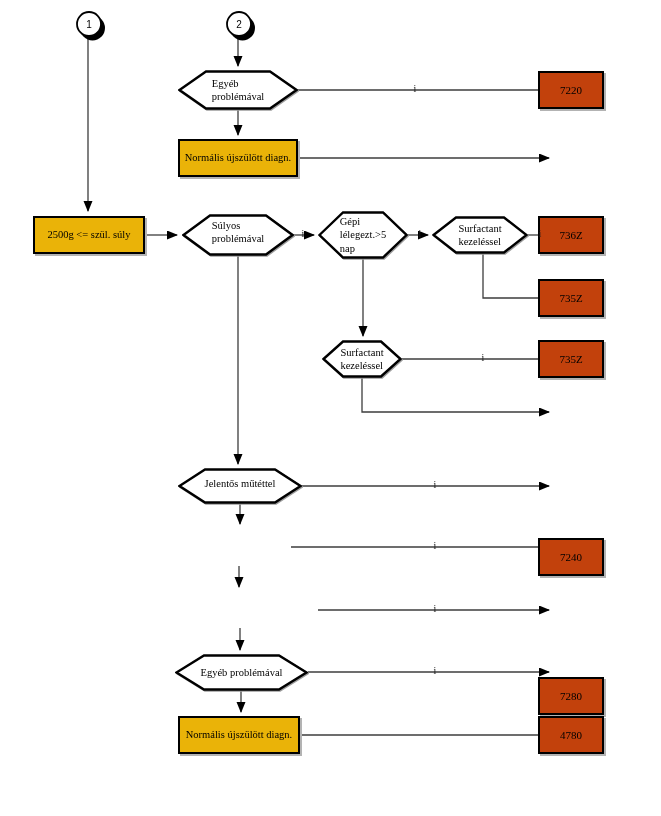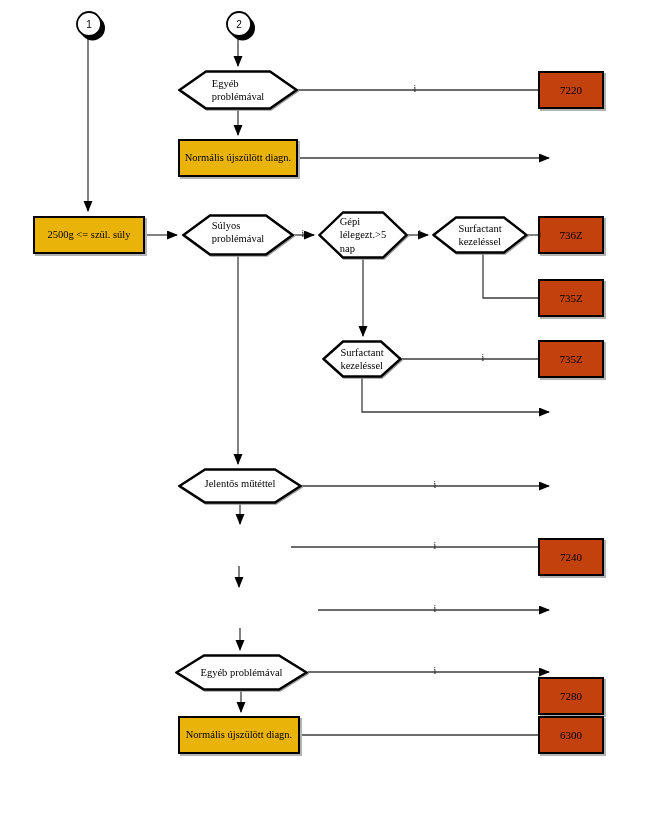--- a/index.html
+++ b/index.html
@@ -183,21 +183,21 @@
   <div class="rectnode n-normalis-b">
     <span class="lbl">Normális újszülött diagn.</span>
   </div>
 
   <div class="codebox cb-7220">7220</div>
   <div class="codebox cb-736Z">736Z</div>
   <div class="codebox cb-735Za">735Z</div>
   <div class="codebox cb-735Zb">735Z</div>
   <div class="codebox cb-7240">7240</div>
   <div class="codebox cb-7280">7280</div>
-  <div class="codebox cb-7270">6300</div>
+  <div class="codebox cb-7270">4780</div>
 
   <span class="yes" style="left:415px; top:89px;">i</span>
   <span class="yes" style="left:303px; top:234px;">i</span>
   <span class="yes" style="left:420px; top:234px;">i</span>
   <span class="yes" style="left:540px; top:234px;">i</span>
   <span class="yes" style="left:483px; top:358px;">i</span>
   <span class="yes" style="left:435px; top:485px;">i</span>
   <span class="yes" style="left:435px; top:546px;">i</span>
   <span class="yes" style="left:435px; top:609px;">i</span>
   <span class="yes" style="left:435px; top:671px;">i</span>

